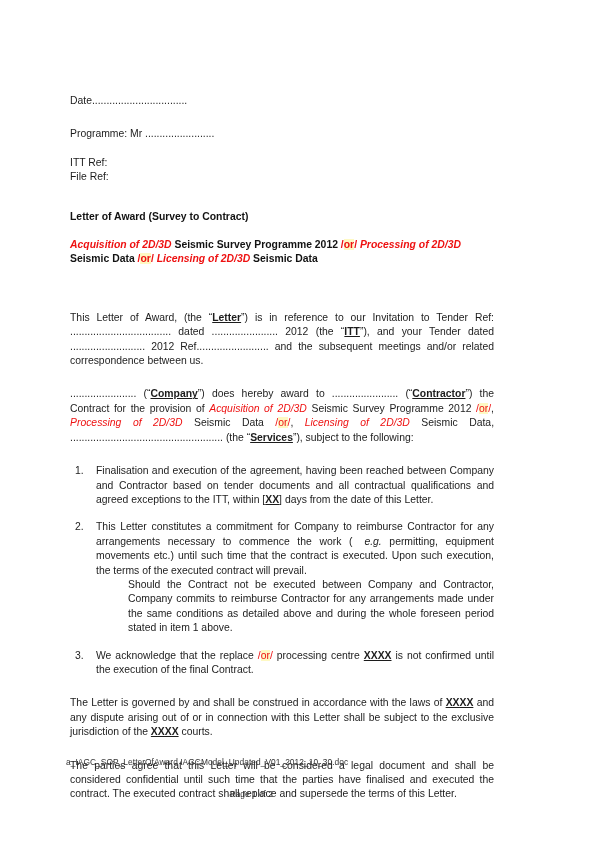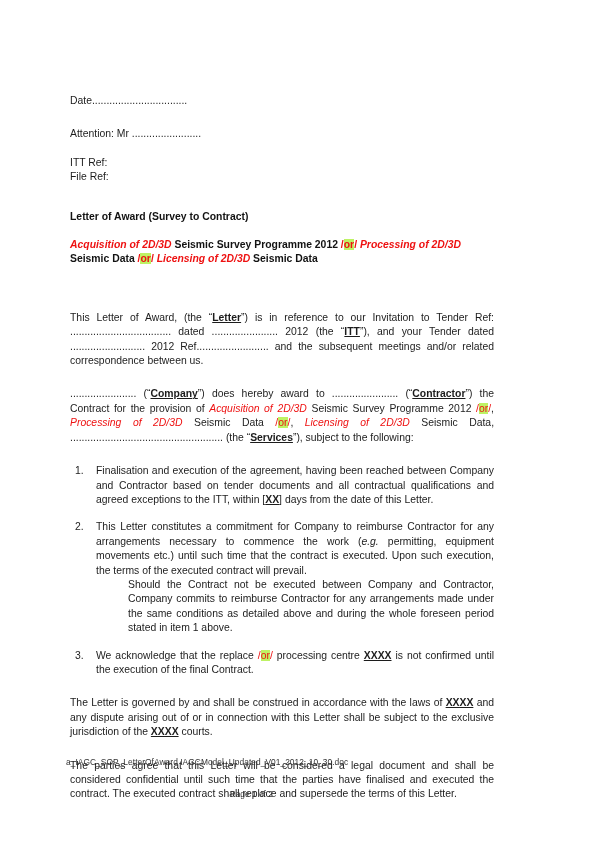--- a/index.html
+++ b/index.html
@@ -38,39 +38,39 @@
     line-height: 14.4px;
     text-align: justify;
     color: #1c1c1c;
     margin: 0;
   }
   .sp-lg { height: 25px; }
   .sp-md { height: 19px; }
   .sp-sm { height: 14px; }
 
   .b { font-weight: bold; text-decoration: underline; }
-  .i { font-style: italic; }
+  .i { font-style: italic; padding-left: 12px; }
 
   .title {
     font-size: 10.4px;
     line-height: 14.4px;
     font-weight: bold;
     color: #121212;
   }
   .redbi {
     color: #ee1111;
     font-style: italic;
     font-weight: bold;
   }
   .redi {
     color: #ee1111;
     font-style: italic;
   }
   .hl {
-    background: #bef264;
+    background: #fef9c3;
     color: #ee1111;
   }
   .slash { color: #ee1111; }
 
   ol.items {
     margin: 0;
     padding: 0;
     list-style: none;
   }
   ol.items > li {
@@ -113,21 +113,21 @@
 </style>
 </head>
 <body>
 
 <div class="page">
 
   <div class="content">
 
     <div class="ln">Date.................................</div>
     <div class="sp-md"></div>
-    <div class="ln">Attention: Mr ........................</div>
+    <div class="ln">Programme: Mr ........................</div>
     <div class="sp-sm"></div>
     <div class="ln">ITT Ref:</div>
     <div class="ln">File Ref:</div>
 
     <div class="sp-lg"></div>
 
     <div class="title">Letter of Award (Survey to Contract)</div>
 
     <div class="sp-sm"></div>
 

